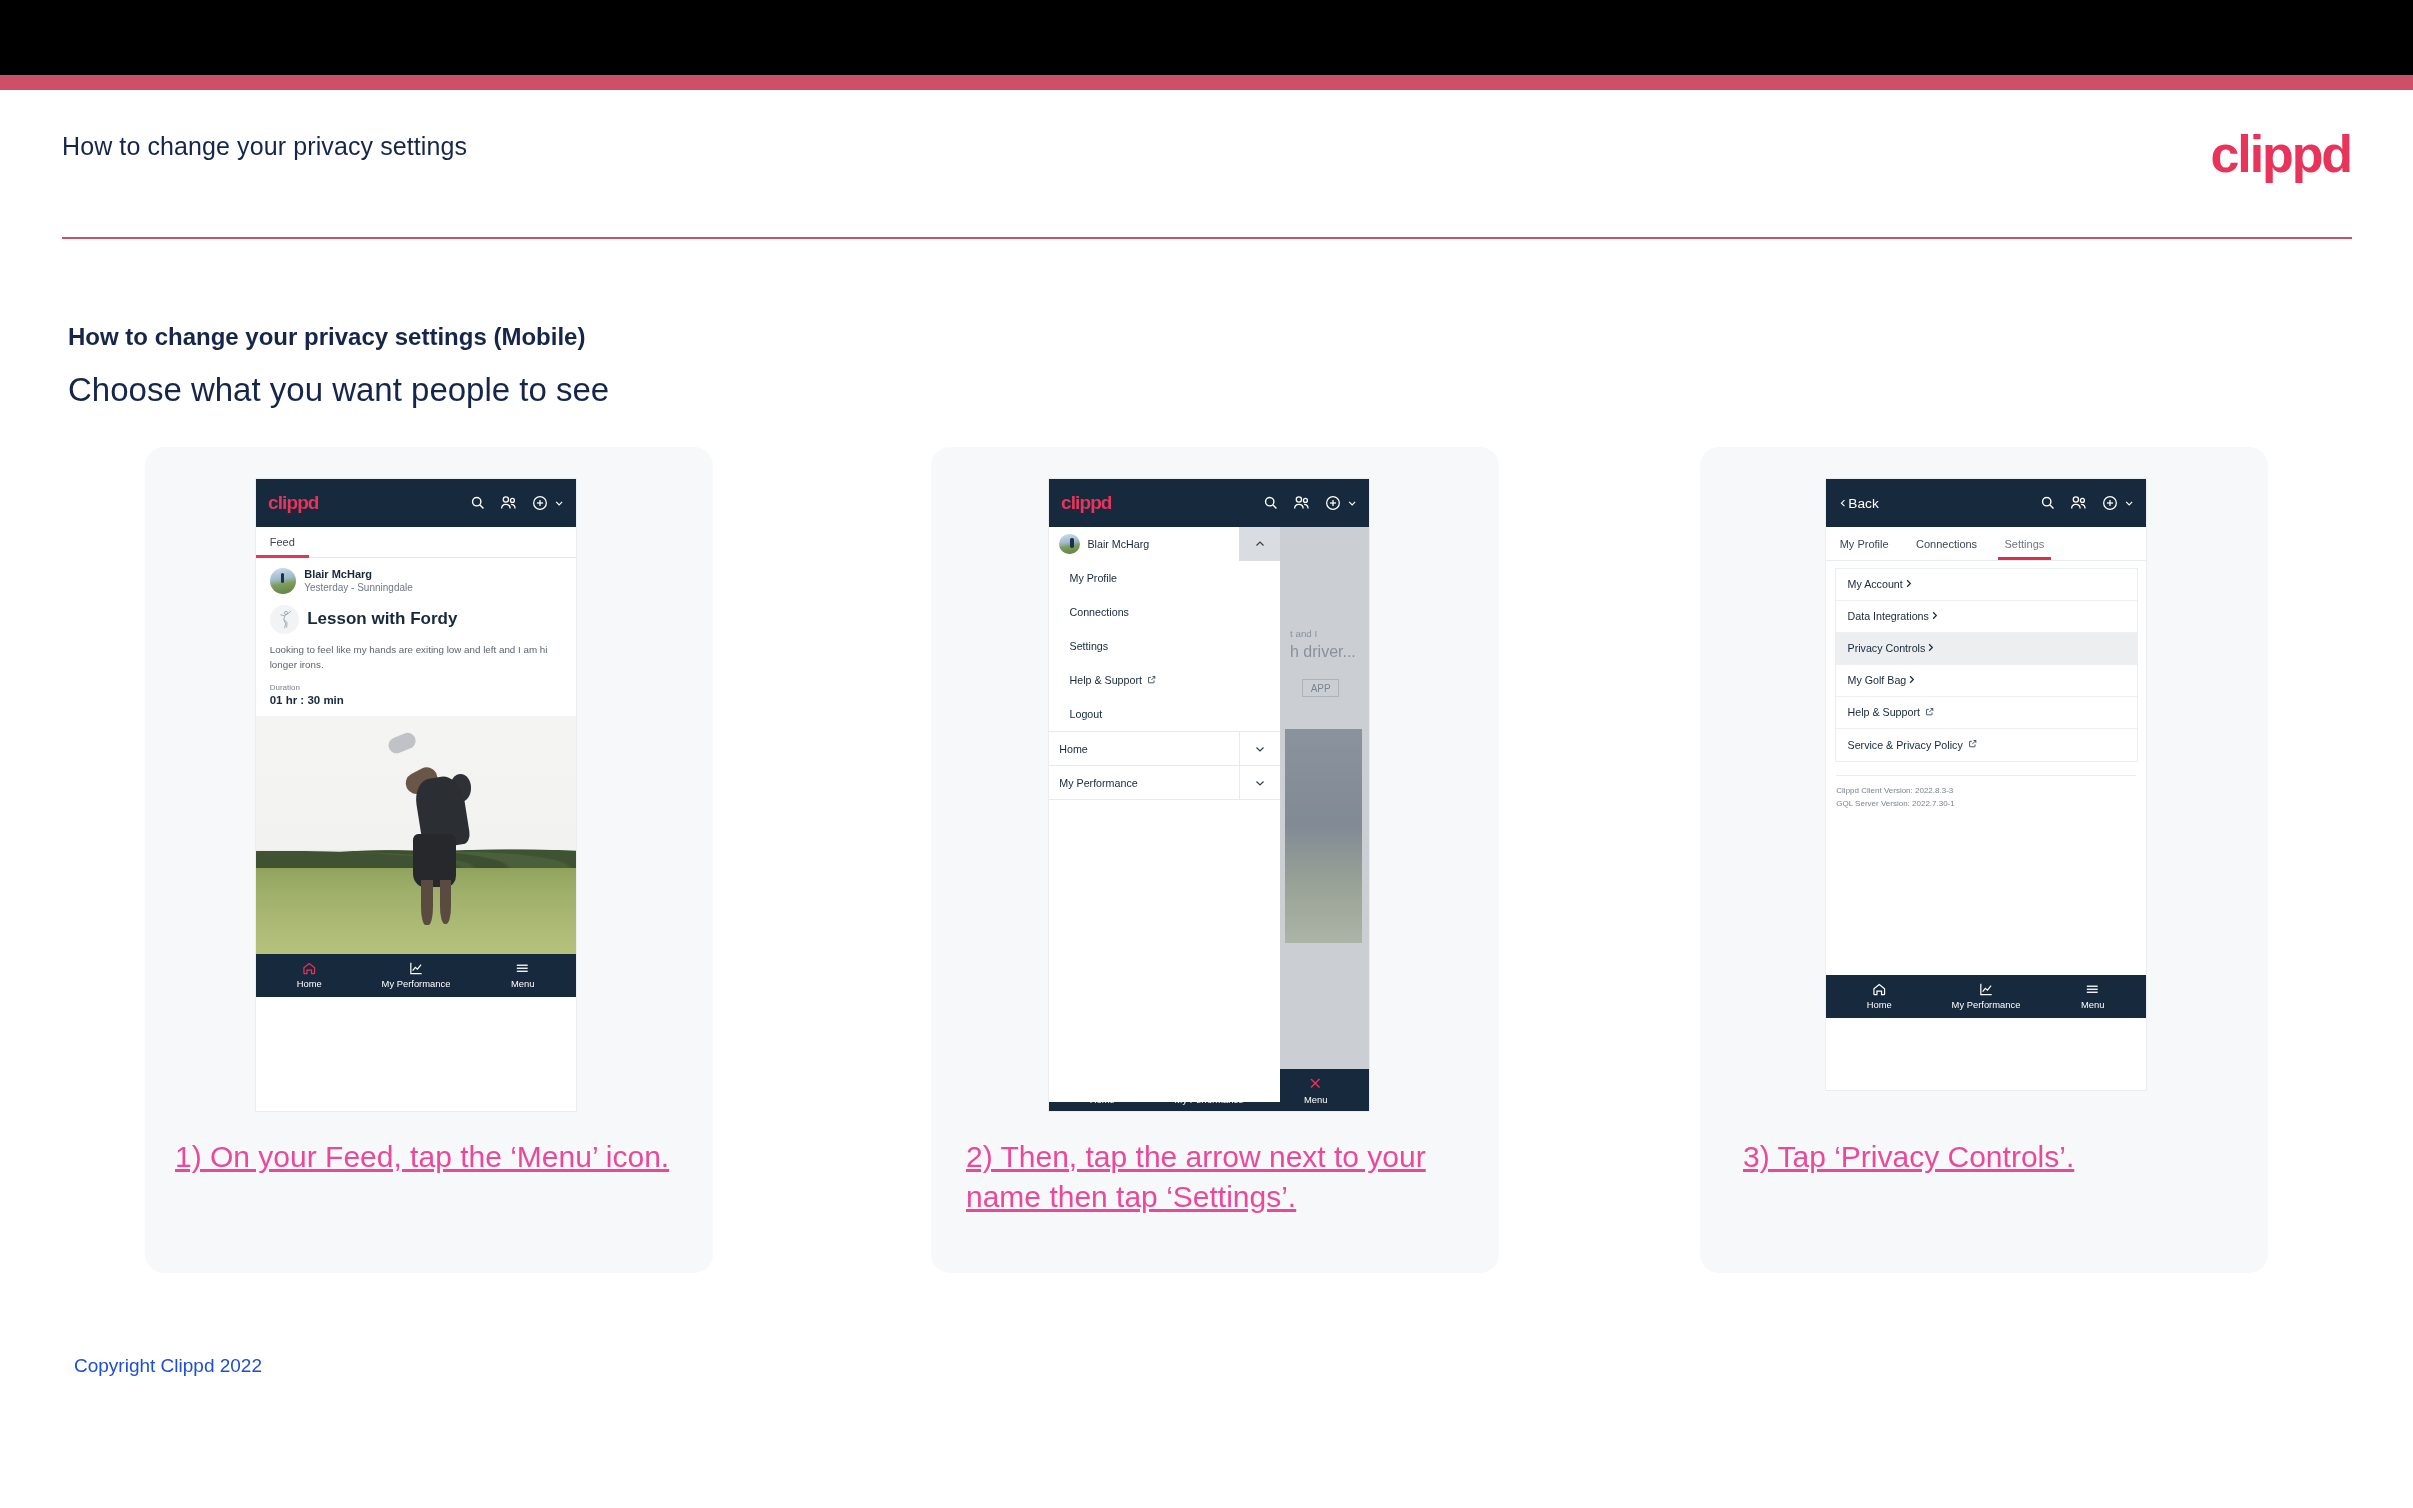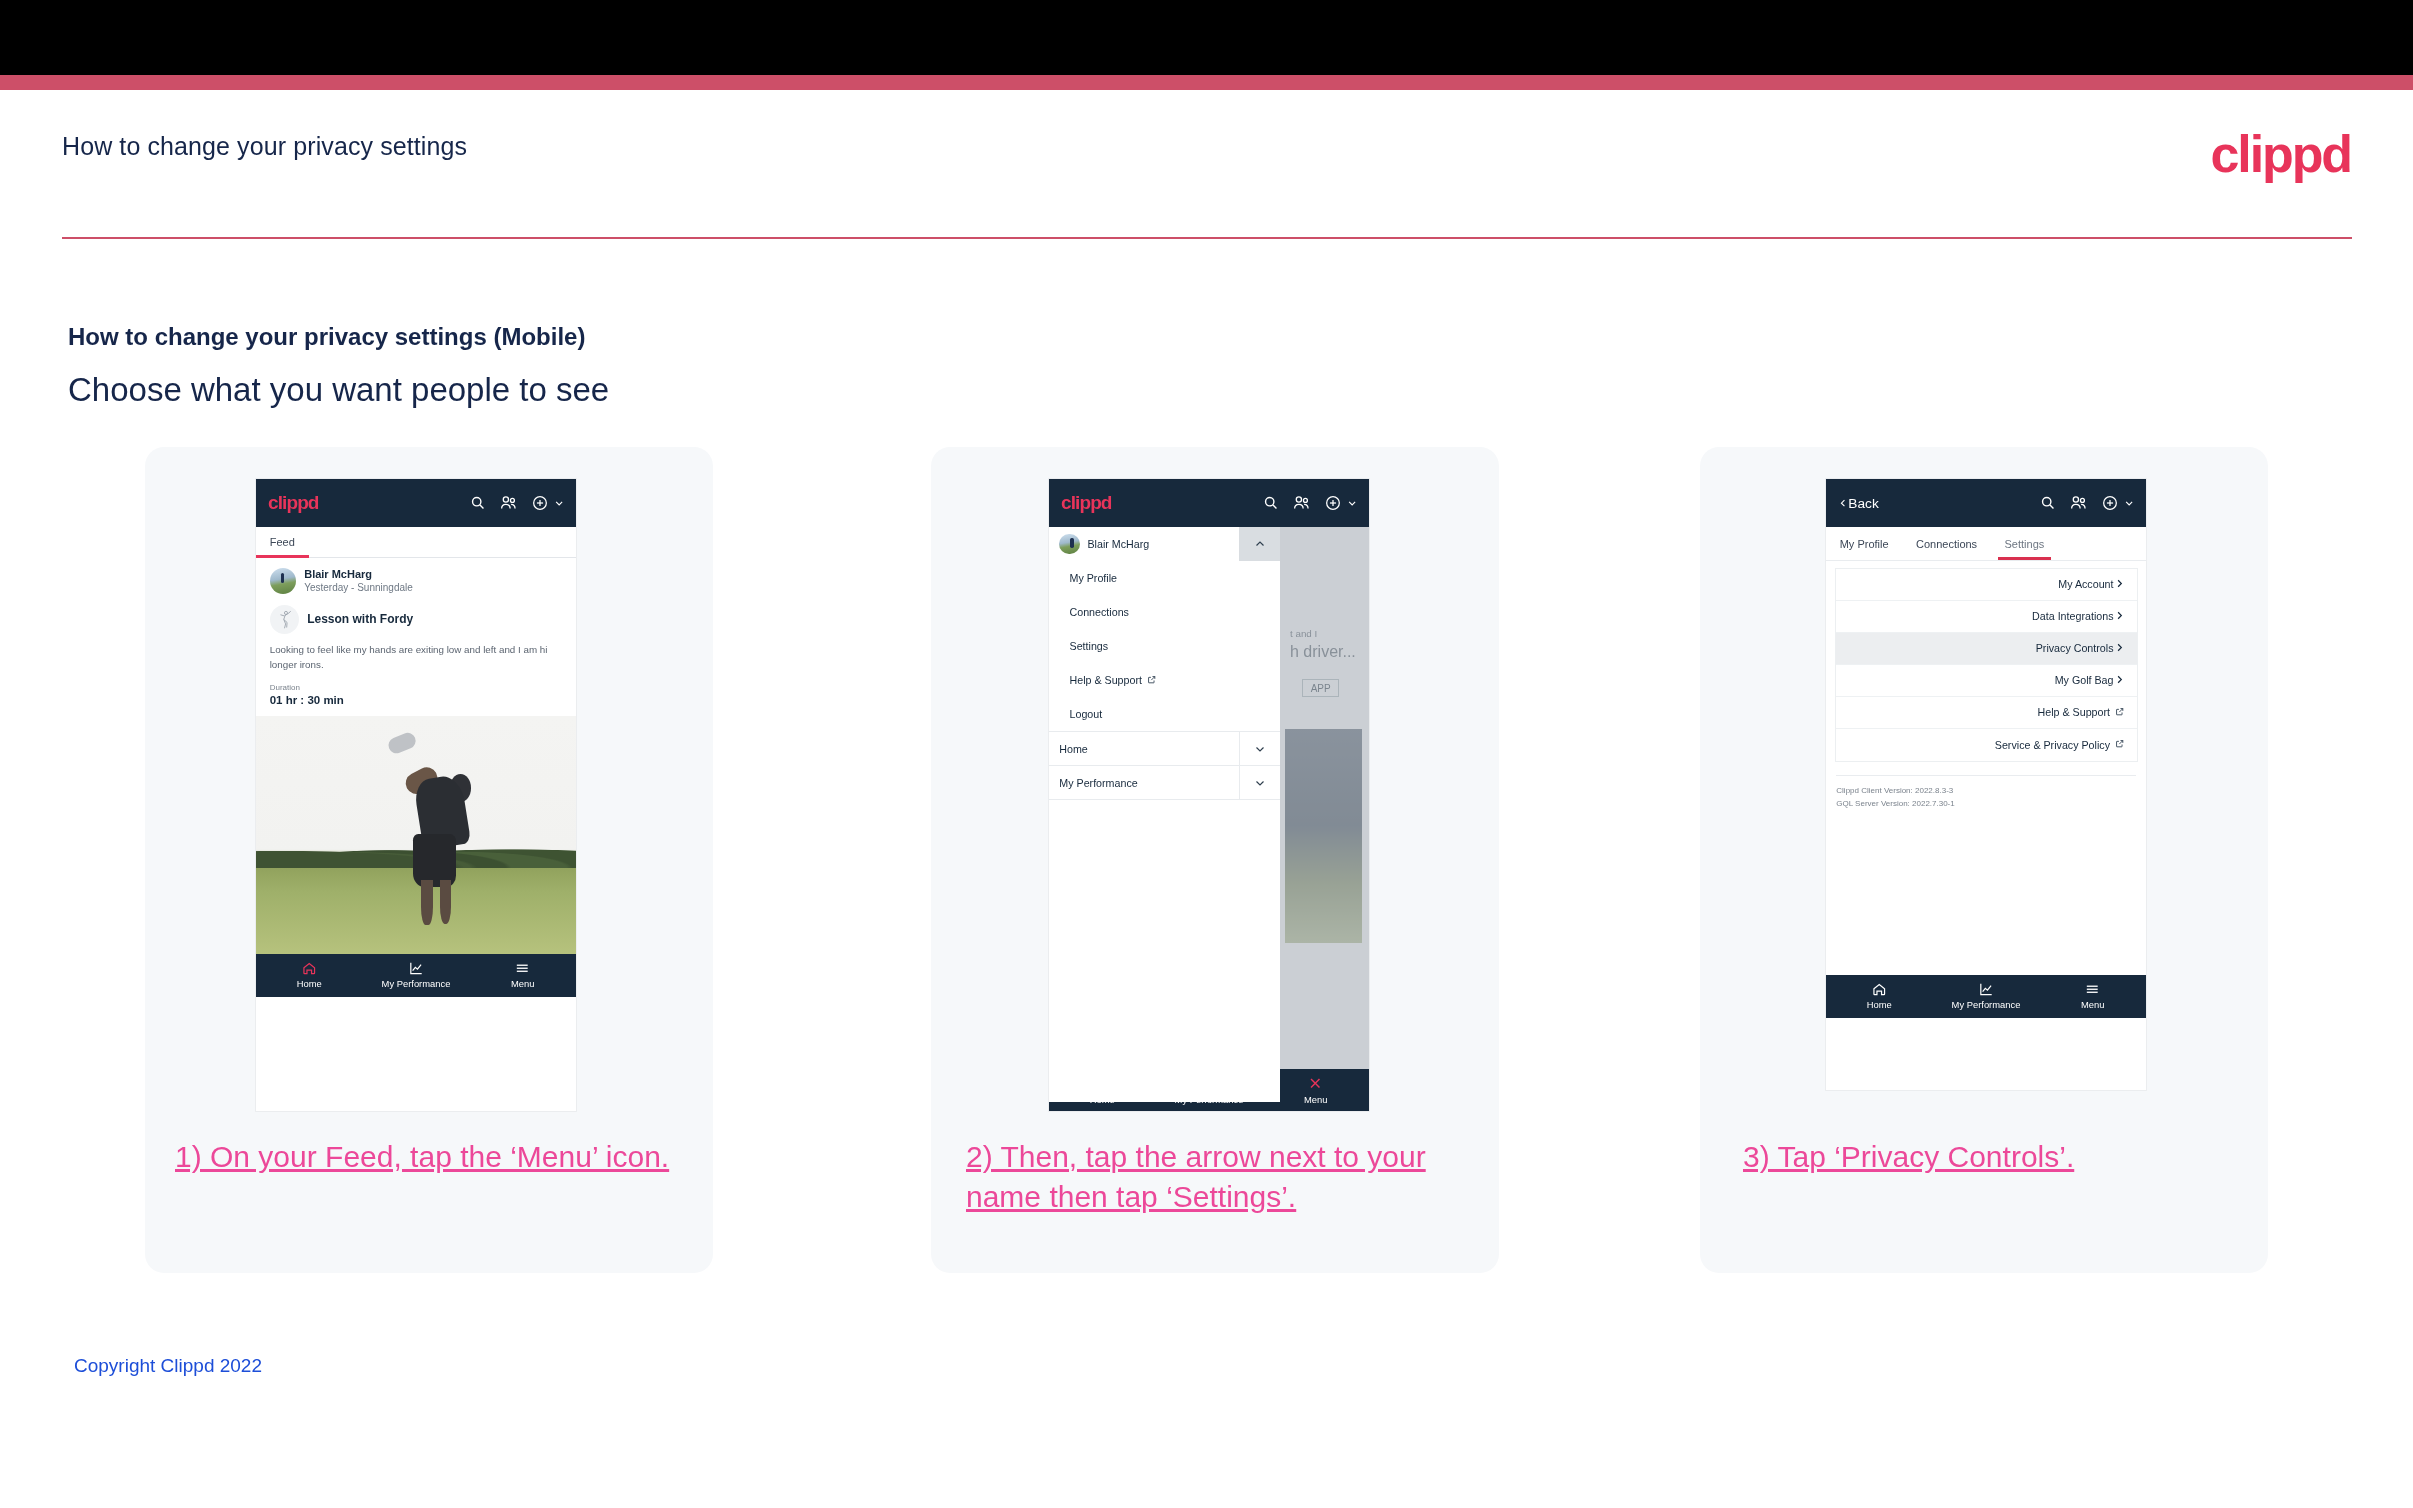--- a/index.html
+++ b/index.html
@@ -82,21 +82,21 @@
   
   .post { padding:10.3px 13.7px 0 13.7px; }
   .post-head { display:flex; align-items:center; gap:8.5px; }
   .avatar { width:26px; height:26px; border-radius:50%;
     background:linear-gradient(170deg,#cfe0ef 0%,#9fb9cc 42%,#7d9e5c 60%,#5d8041 100%); flex:0 0 auto; position:relative; overflow:hidden;}
   .avatar::after{content:"";position:absolute;left:11px;top:4.3px;width:3.4px;height:10.3px;background:#1e3050;border-radius:1.7px;}
   .post-name { font-size:11px; font-weight:700; color:#17293c; line-height:1.25; }
   .post-meta { font-size:10px; color:#6e7884; line-height:1.25; }
   .lesson-row { display:flex; align-items:center; gap:8.5px; margin-top:10.3px; }
   .lesson-ico { width:29px; height:29px; border-radius:50%; background:#f1f3f5; display:flex; align-items:center; justify-content:center; }
-  .lesson-title { font-size:12px; font-weight:700; color:#17293c; }
+  .lesson-title { font-size:17px; font-weight:700; color:#17293c; }
   .post-body { font-size:9.8px; color:#5b6470; line-height:1.5; margin-top:9.4px; }
   .dur-lbl { font-size:8px; color:#7b838d; margin-top:10.3px; }
   .dur-val { font-size:11.5px; font-weight:700; color:#17293c; margin-top:1.7px; }
 
   
   .photo { margin-top:10.3px; height:238px; position:relative; overflow:hidden;
            background:linear-gradient(to bottom,#f4f4f2 0%,#f2f2f0 56%,#8fa05b 62%,#9fb06a 74%,#b6c27d 100%); }
   .photo .treeline { position:absolute; left:0; right:0; top:52%; height:12%; background:
       radial-gradient(ellipse at 8% 100%, #3f5333 0 42%, transparent 44%),
       radial-gradient(ellipse at 24% 100%, #475c38 0 40%, transparent 42%),
@@ -134,21 +134,21 @@
   .behind { position:absolute; inset:0; z-index:1; }
   .behind .veil { position:absolute; inset:0; background:rgba(160,168,176,.55); z-index:2; }
 
   
   .seg { height:34px; background:#fff; border-bottom:0.9px solid #e9ecef; display:flex; align-items:center; }
   .seg .t { font-size:11px; color:#3c4757; padding:0 13.7px; height:100%; display:flex; align-items:center; position:relative; }
   .seg .t.active { color:#6d7682; }
   .seg .t.active::after { content:""; position:absolute; left:6.8px; right:6.8px; bottom:0; height:2.6px; background:#d9304f; }
 
   .setlist { margin:6.8px 8.5px 0 8.5px; background:#fff; border:0.9px solid #eceff1; }
-  .setrow { height:32px; display:flex; align-items:center; justify-content:flex-end;
+  .setrow { height:32px; display:flex; align-items:center; justify-content:flex-start;
             padding:0 12px; border-bottom:0.9px solid #eef1f3; font-size:10.7px; color:#17293c; }
   .setrow:last-child { border-bottom:none; }
   .setrow.hl { background:#eceef0; }
   .setrow .lbl { display:flex; align-items:center; gap:5.1px; }
   .vers { margin:13.7px 10.3px 0 10.3px; padding-top:8.5px; border-top:0.9px solid #e9ecef; }
   .vers div { font-size:8px; color:#7b838d; line-height:1.6; }
 
   .footer { position:absolute; left:74px; top:1355px; font-size:19px; color:#1d4ed8; }
 </style>
 </head>

